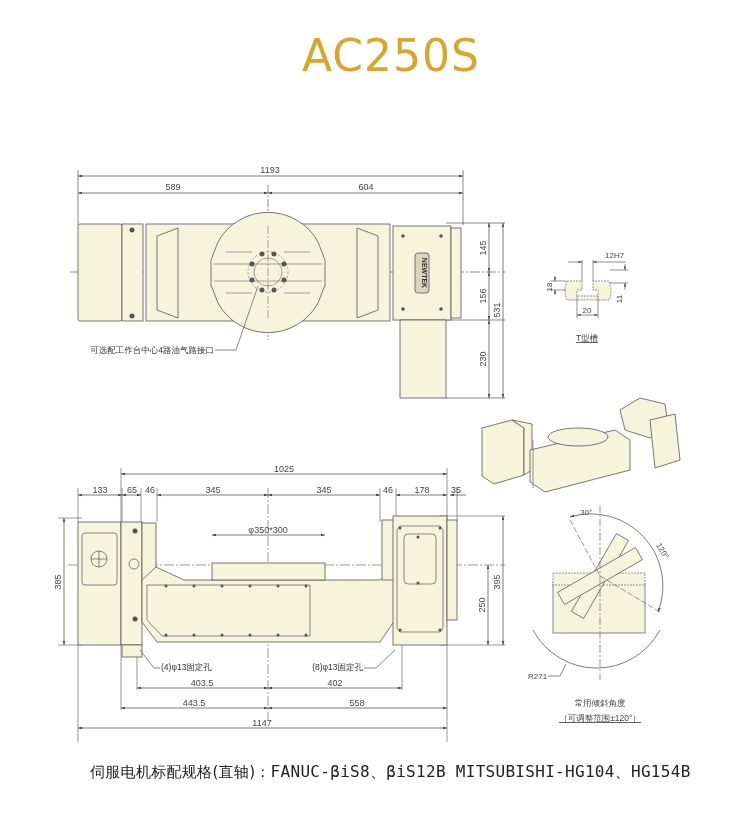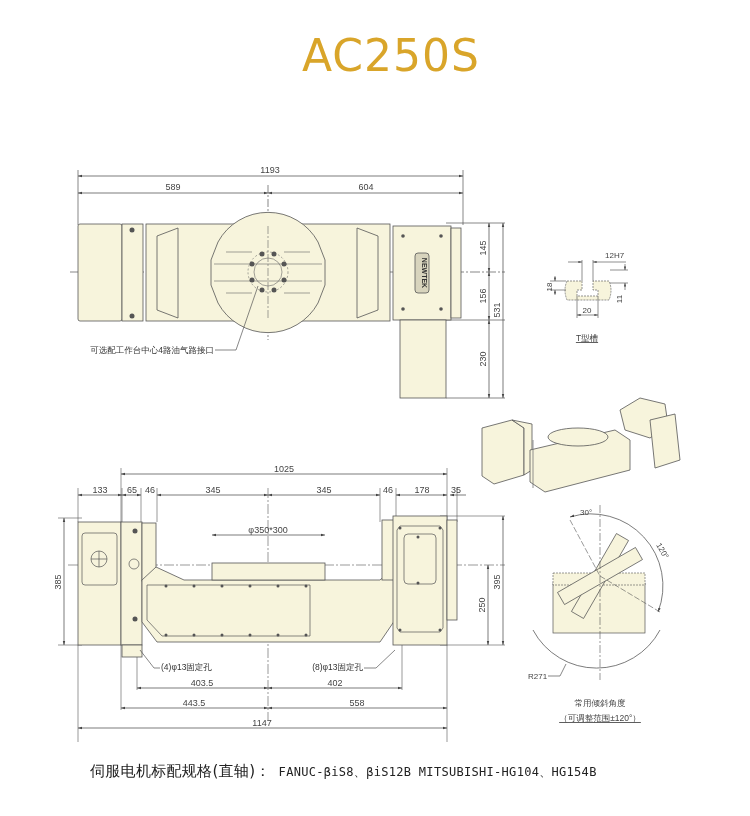--- a/index.html
+++ b/index.html
@@ -1,20 +1,20 @@
 <!DOCTYPE html>
 <html><head>
 <meta charset="utf-8">
 <style>
   html,body{margin:0;padding:0;background:#ffffff;}
   body{width:750px;height:816px;position:relative;overflow:hidden;font-family:"Liberation Sans",sans-serif;}
   .title{position:absolute;left:16px;top:30px;width:750px;text-align:center;font-family:"DejaVu Sans",sans-serif;font-size:44px;color:#d9a52a;letter-spacing:1px;font-weight:normal;}
   svg{position:absolute;left:0;top:0;}
   .footer{position:absolute;left:90px;top:762px;font-size:15px;color:#222;font-family:"DejaVu Sans",sans-serif;letter-spacing:0.3px;}
-  .footer .spec{font-family:"DejaVu Sans Mono","Liberation Mono",monospace;font-size:12px;margin-left:8px;}
+  .footer .spec{font-family:"DejaVu Sans Mono","Liberation Mono",monospace;font-size:16px;}
 </style>
 </head>
 <body>
 
 <div class="title">AC250S</div>
 
 <svg width="750" height="816" viewBox="0 0 750 816" xmlns="http://www.w3.org/2000/svg">
   <defs>
     <marker id="ar" viewBox="0 0 10 10" refX="10" refY="5" markerWidth="6" markerHeight="6" orient="auto-start-reverse">
       <path d="M0,2 L10,5 L0,8 z" fill="#444"></path>

